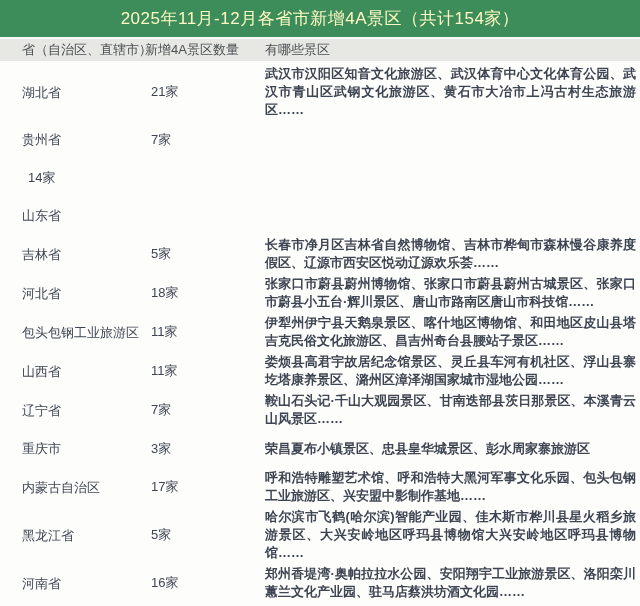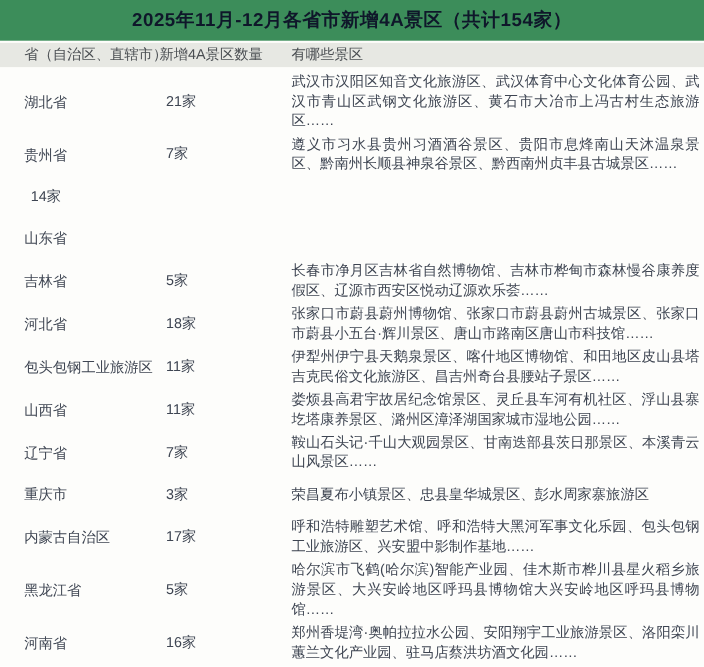--- a/index.html
+++ b/index.html
@@ -15,23 +15,23 @@
     overflow: hidden;
   }
   .title-bar {
     height: 37px;
     background: #3c8d5a;
     display: flex;
     align-items: center;
     justify-content: center;
   }
   .title-bar .title {
-    color: #0f172a;
+    color: #fef9c3;
     font-size: 17px;
-    font-weight: bold;
+    font-weight: normal;
     letter-spacing: 0.5px;
     white-space: nowrap;
   }
   .grid-cols {
     display: grid;
     grid-template-columns: 123px 120px 1fr;
     padding-left: 22px;
   }
   .col-header {
     margin-top: 2px;
@@ -57,20 +57,21 @@
     line-height: 17px;
   }
   .cell.c2 {
     padding-left: 6px;
   }
   .cell.c3 {
     padding-right: 4px;
     line-height: 18px;
     text-align: justify;
     text-justify: inter-character;
+    font-weight: bold;
   }
 </style>
 </head>
 <body>
 
 <div class="page">
 
   <div class="title-bar" style="background: rgb(60, 141, 90);">
     <div class="title">2025年11月-12月各省市新增4A景区（共计154家）</div>
   </div>
@@ -84,21 +85,20 @@
   <div class="tbody" id="table-body">
     <div class="row grid-cols">
       <div class="cell c1">湖北省</div>
       <div class="cell c2">21家</div>
       <div class="cell c3">武汉市汉阳区知音文化旅游区、武汉体育中心文化体育公园、武汉市青山区武钢文化旅游区、黄石市大冶市上冯古村生态旅游区……</div>
     </div>
 
     <div class="row grid-cols">
       <div class="cell c1">贵州省</div>
       <div class="cell c2">7家</div>
-      <div class="cell c3">遵义市习水县贵州习酒酒谷景区、贵阳市息烽南山天沐温泉景区、黔南州长顺县神泉谷景区、黔西南州贞丰县古城景区……</div>
     </div>
 
     <div class="row grid-cols">
       <div class="cell c2">14家</div>
     </div>
 
     <div class="row grid-cols">
       <div class="cell c1">山东省</div>
     </div>
 

